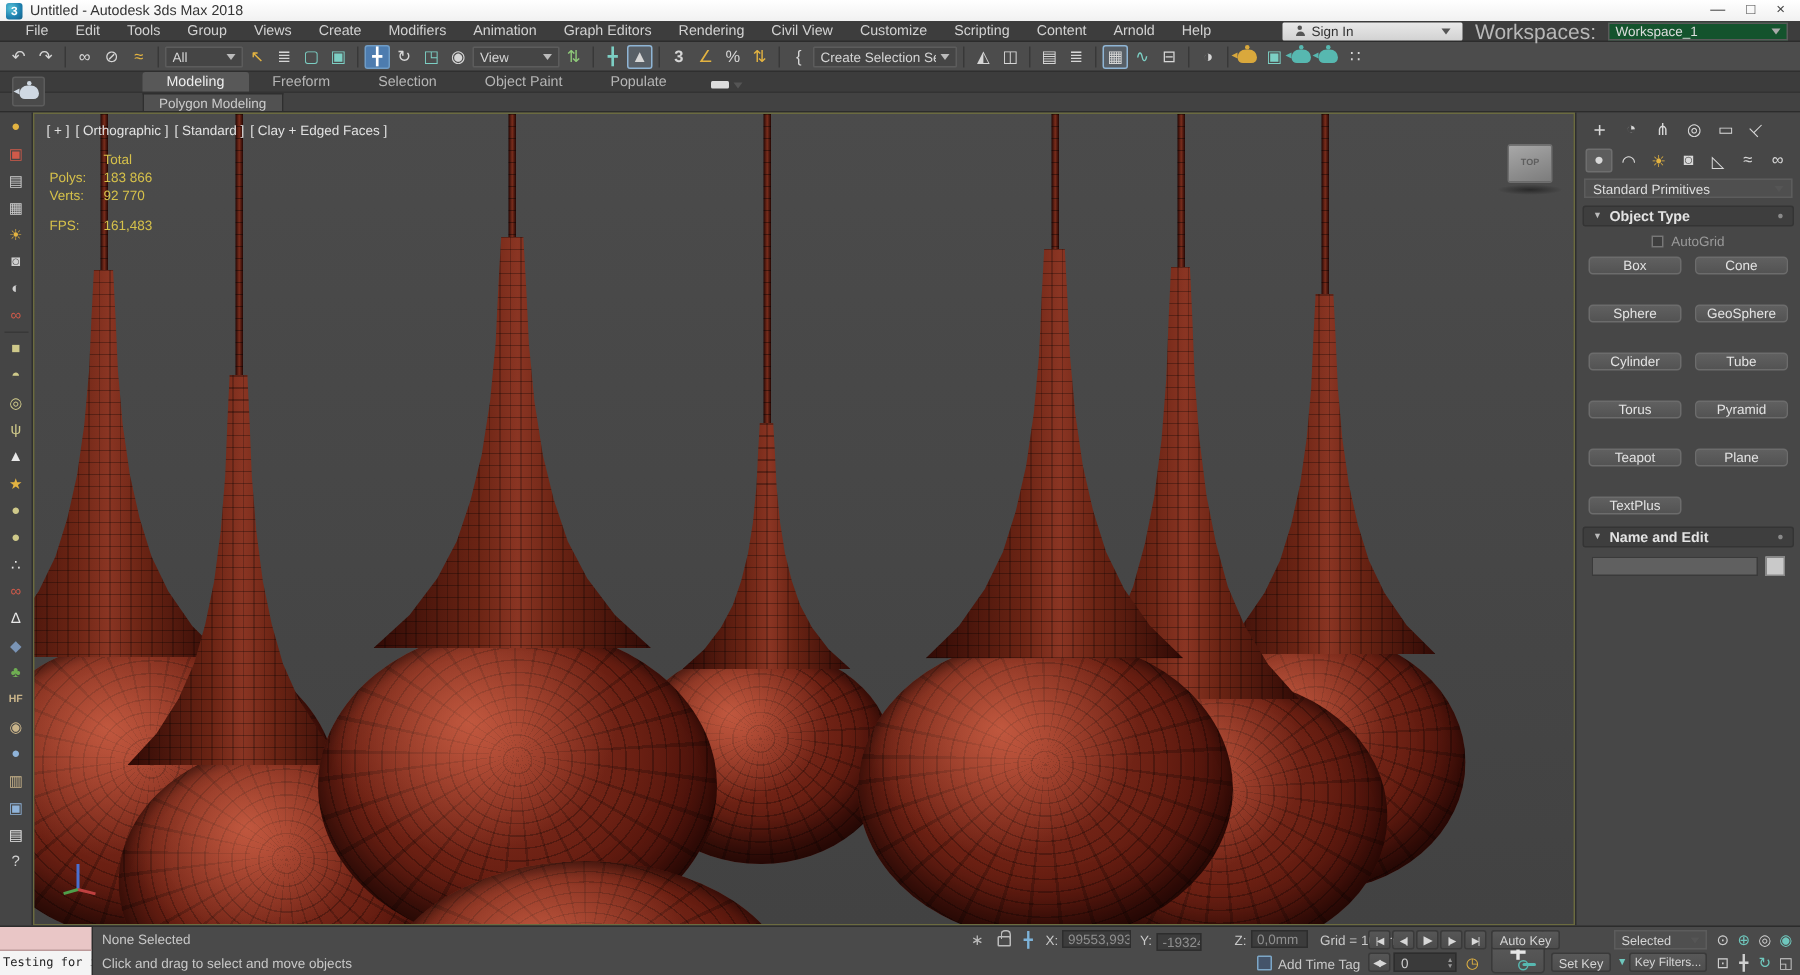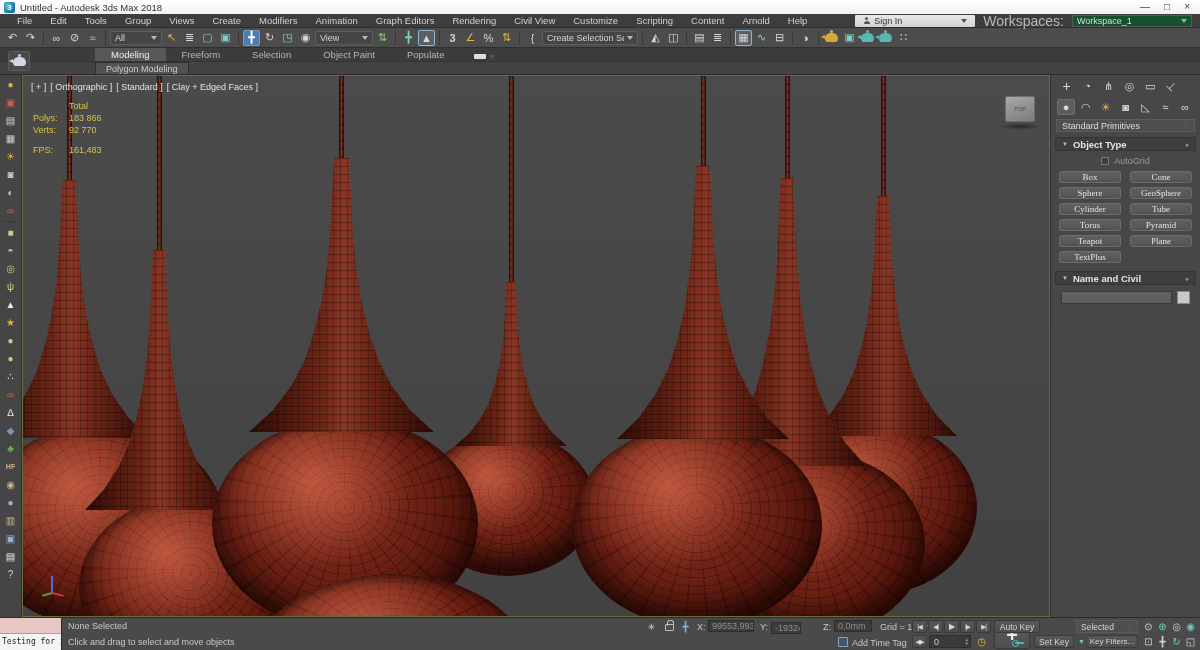--- a/index.html
+++ b/index.html
@@ -106,21 +106,21 @@
   .cpi { width:19px; height:16px; display:flex; align-items:center; justify-content:center; color:#d8d8d8; font-size:11px; border-radius:2px; }
   .cpi.rot { transform:rotate(-45deg); }
   .cpi.active { background:#5d5d5d; border:1px solid #6e6e6e; }
   .cp-dd { margin:2px 5px; background:#4f4f4f; border:1px solid #5c5c5c; height:13px; display:flex; align-items:center; padding:0 5px; font-size:9px; color:#ddd; }
   .rollout { margin:3px 4px 0; background:#3e3e3e; border:1px solid #343434; border-radius:2px; height:14px; display:flex; align-items:center; padding:0 6px; gap:5px; }
   .rollout .arr { font-size:6px; color:#bbb; }
   .rollout .rt { font-weight:bold; font-size:9.5px; color:#e3e3e3; }
   .rollout .pin { margin-left:auto; color:#8a8a8a; font-size:7px; }
   .autogrid { display:flex; align-items:center; justify-content:center; gap:5px; margin:5px 0 2px; color:#9a9a9a; font-size:9px; }
   .chk { width:8px; height:8px; border:1px solid #777; background:#3e3e3e; }
-  .btn-grid { display:grid; grid-template-columns:62px 62px; gap:4px 9px; justify-content:center; margin-top:3px;font-family:Liberation Serif, serif; }
+  .btn-grid { display:grid; grid-template-columns:62px 62px; gap:20px 9px; justify-content:center; margin-top:3px; }
   .pbtn { height:12px; background:linear-gradient(#606060,#535353); border:1px solid #6c6c6c; border-radius:3px;
     color:#e3e3e3; font-size:9px; display:flex; align-items:center; justify-content:center; }
   .namecolor-row { display:flex; align-items:center; gap:5px; margin:6px 10px; }
   .name-field { flex:1; height:13px; background:#606060; border:1px solid #3a3a3a; }
   .swatch { width:13px; height:13px; background:#c9c9c9; border:1px solid #888; }
 
   
   .statusbar { position:relative; height:33px; background:#4a4a4a; border-top:1px solid #2c2c2c; font-size:9px; }
   .listener { position:absolute; left:0; top:0; width:62px; height:33px; border-right:1px solid #2c2c2c; }
   .listener .pink { height:16px; background:#e9c6c6; border-bottom:1px solid #b99; }
@@ -421,21 +421,21 @@
       <span class="pbtn">Cylinder</span>
       <span class="pbtn">Tube</span>
       <span class="pbtn">Torus</span>
       <span class="pbtn">Pyramid</span>
       <span class="pbtn">Teapot</span>
       <span class="pbtn">Plane</span>
       <span class="pbtn">TextPlus</span>
     </div>
     <div class="rollout" style="margin-top:8px">
       <span class="arr">▼</span>
-      <span class="rt">Name and Civil</span>
+      <span class="rt">Name and Edit</span>
       <span class="pin">●</span>
     </div>
     <div class="namecolor-row">
       <span class="name-field"></span>
       <span class="swatch"></span>
     </div>
   </div>
 </div>
 
 <div class="statusbar">

